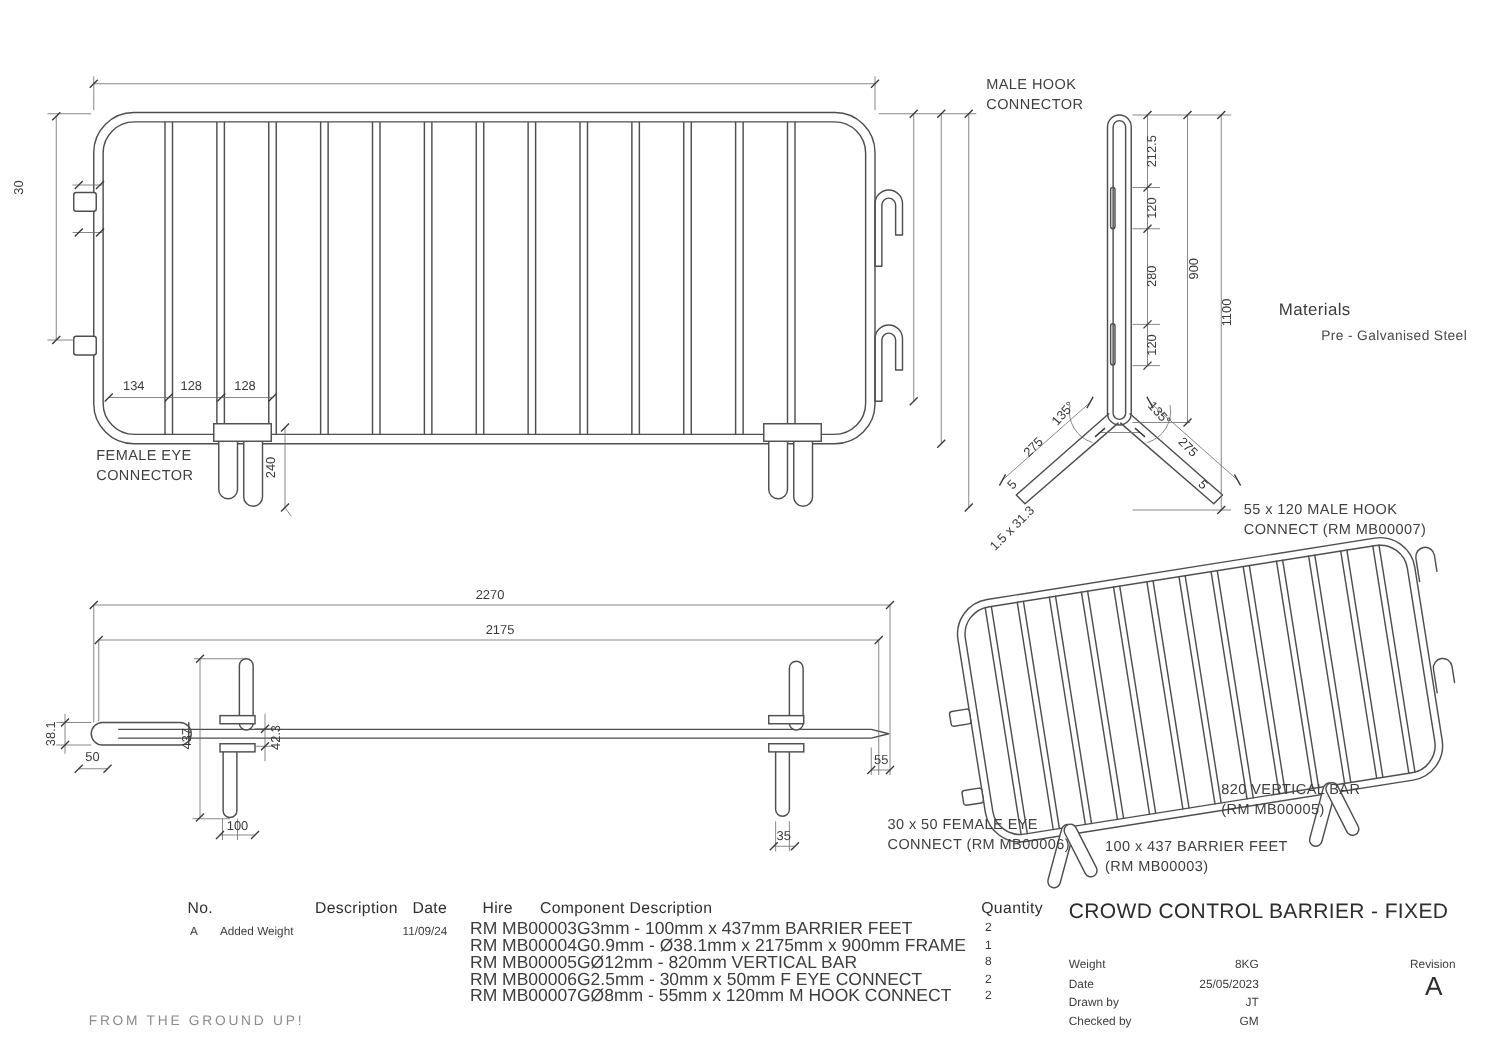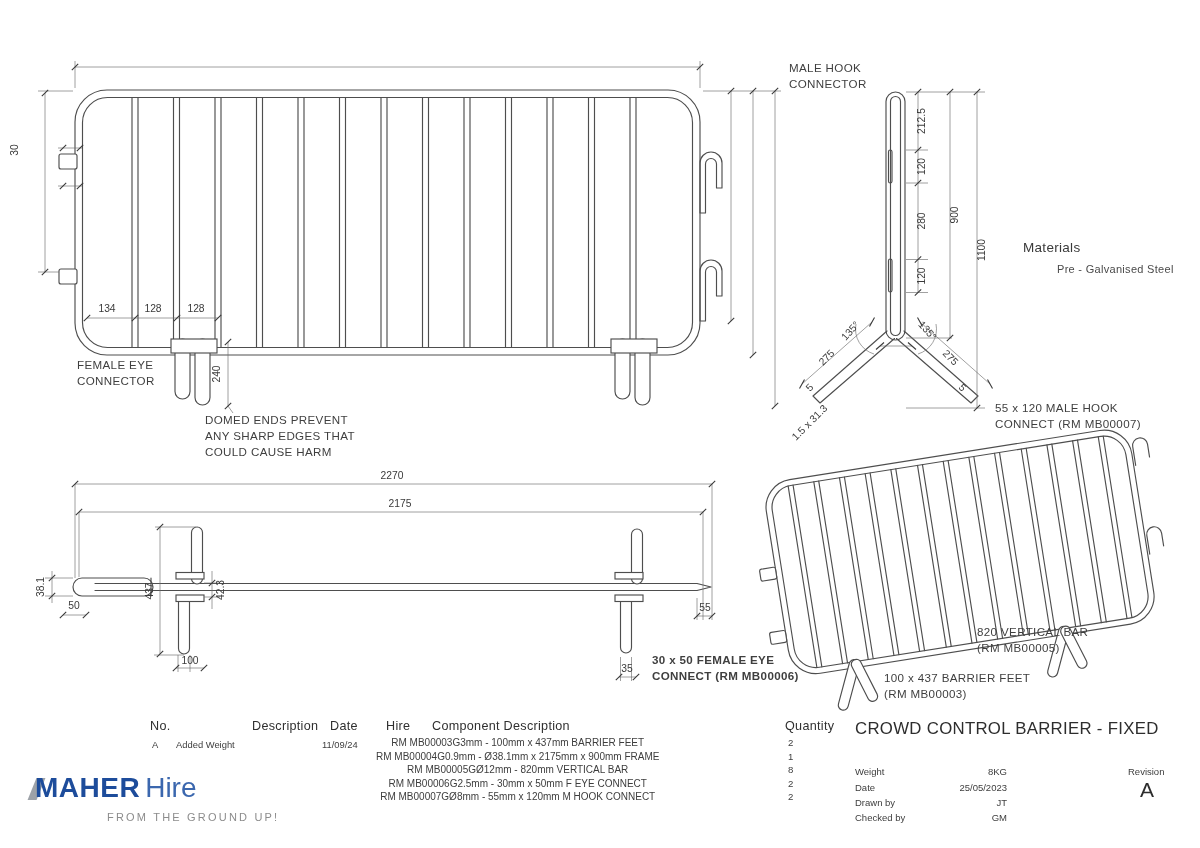--- a/index.html
+++ b/index.html
@@ -9,34 +9,34 @@
   .ol{fill:none;stroke:#4e4e4e;stroke-width:1.15;stroke-linecap:round;stroke-linejoin:round;}
   .olf{fill:#fff;stroke:#4e4e4e;stroke-width:1.15;}
   .dl{fill:none;stroke:#6e6e6e;stroke-width:0.65;}
   .tk{fill:none;stroke:#3a3a3a;stroke-width:1.1;}
   svg text{font-family:"Liberation Sans",sans-serif;font-size:10.3px;fill:#3a3a3a;}
   .lbl{position:absolute;font-size:11.6px;line-height:1.38;color:#3f3f3f;letter-spacing:.35px;white-space:nowrap;}
   .mat-title{position:absolute;font-size:13.5px;color:#3a3a3a;letter-spacing:.3px;}
   .mat-val{position:absolute;font-size:11px;color:#4a4a4a;letter-spacing:.3px;}
   .th{position:absolute;font-size:12.6px;color:#2f2f2f;letter-spacing:.3px;white-space:nowrap;}
   .td{position:absolute;font-size:9.4px;color:#3d3d3d;white-space:nowrap;}
-  .complist{position:absolute;font-size:10px;line-height:13.5px;color:#3d3d3d;white-space:nowrap;text-align:center;}
+  .complist{position:absolute;font-size:14px;line-height:13.5px;color:#3d3d3d;white-space:nowrap;}
   .qtylist{position:absolute;font-size:9.6px;line-height:13.5px;color:#3d3d3d;}
   .dwg-title{position:absolute;font-size:16.8px;line-height:26px;color:#2d2d2d;letter-spacing:.3px;white-space:nowrap;}
   .meta-label{position:absolute;font-size:9.5px;color:#3d3d3d;}
   .meta-value{position:absolute;width:100px;text-align:right;font-size:9.5px;color:#3d3d3d;}
   .rev-label{position:absolute;font-size:9.5px;color:#3d3d3d;}
   .rev-value{position:absolute;font-size:21px;color:#2d2d2d;}
   .logo-row{position:absolute;left:35px;top:772px;white-space:nowrap;}
   .logo-bold{font-size:28px;font-weight:800;color:#1d4c9b;letter-spacing:.5px;}
   .logo-light{font-size:28px;font-weight:500;color:#3b67ae;margin-left:5px;}
   .logo-wedge{position:absolute;left:-3px;top:6px;width:9px;height:22px;background:#9da2a8;
     transform:skewX(-22deg);z-index:0;}
   .logo-text{position:relative;z-index:1;}
-  .tagline{position:absolute;left:71px;top:811px;font-size:11px;letter-spacing:2.2px;color:#8c8c8c;white-space:nowrap;margin-left:36px;}
+  .tagline{position:absolute;left:71px;top:811px;font-size:11px;letter-spacing:2.2px;color:#8c8c8c;white-space:nowrap;}
 </style>
 </head>
 <body>
 
 <div id="sheet">
 
   <svg width="1200" height="848" viewBox="0 0 1200 848">
 
     <g>
       <rect class="ol" x="75" y="90" width="625" height="265" rx="32"></rect>
@@ -138,42 +138,37 @@
   <div class="lbl" style="left:789px;top:60px;">
     <div>MALE HOOK</div>
     <div>CONNECTOR</div>
   </div>
 
   <div class="lbl" style="left:33px;top:357px;margin-left:44px;">
     <div>FEMALE EYE</div>
     <div>CONNECTOR</div>
   </div>
 
-  <div class="lbl" style="left:205px;top:412px;">
-    <div>DOMED ENDS PREVENT</div>
-    <div>ANY SHARP EDGES THAT</div>
-    <div>COULD CAUSE HARM</div>
-  </div>
 
   <div class="mat-title" style="left:1023px;top:240px;">Materials</div>
   <div class="mat-val" style="left:1021px;top:263px;padding-left:36px;">Pre - Galvanised Steel</div>
 
   <div class="lbl" style="left:995px;top:400px;">
     <div>55 x 120 MALE HOOK</div>
     <div>CONNECT (RM MB00007)</div>
   </div>
   <div class="lbl" style="left:977px;top:624px;">
     <div>820 VERTICAL BAR</div>
     <div>(RM MB00005)</div>
   </div>
   <div class="lbl" style="left:884px;top:670px;">
     <div>100 x 437 BARRIER FEET</div>
     <div>(RM MB00003)</div>
   </div>
-  <div class="lbl" style="left:652px;top:652px;font-weight:bold;">
+  <div class="lbl" style="left:710px;top:652px;">
     <div>30 x 50 FEMALE EYE</div>
     <div>CONNECT (RM MB00006)</div>
   </div>
 
   <div class="th" style="left:150px;top:719px;">No.</div>
   <div class="th" style="left:216px;top:719px;margin-left:36px;">Description</div>
   <div class="th" style="left:330px;top:719px;">Date</div>
   <div class="th" style="left:386px;top:719px;">Hire</div>
   <div class="th" style="left:432px;top:719px;">Component Description</div>
 
@@ -207,19 +202,15 @@
   <div class="meta-label" style="left:855px;top:782px;">Date</div>
   <div class="meta-value" style="left:907px;top:782px;">25/05/2023</div>
   <div class="meta-label" style="left:855px;top:797px;">Drawn by</div>
   <div class="meta-value" style="left:907px;top:797px;">JT</div>
   <div class="meta-label" style="left:855px;top:812px;">Checked by</div>
   <div class="meta-value" style="left:907px;top:812px;">GM</div>
 
   <div class="rev-label" style="left:1128px;top:766px;">Revision</div>
   <div class="rev-value" style="left:1140px;top:778px;">A</div>
 
-  <div class="logo-row">
-    <span class="logo-wedge"></span>
-    <span class="logo-bold logo-text">MAHER</span><span class="logo-light logo-text">Hire</span>
-  </div>
   <div class="tagline">FROM THE GROUND UP!</div>
 
 </div>
 
 </body></html>

